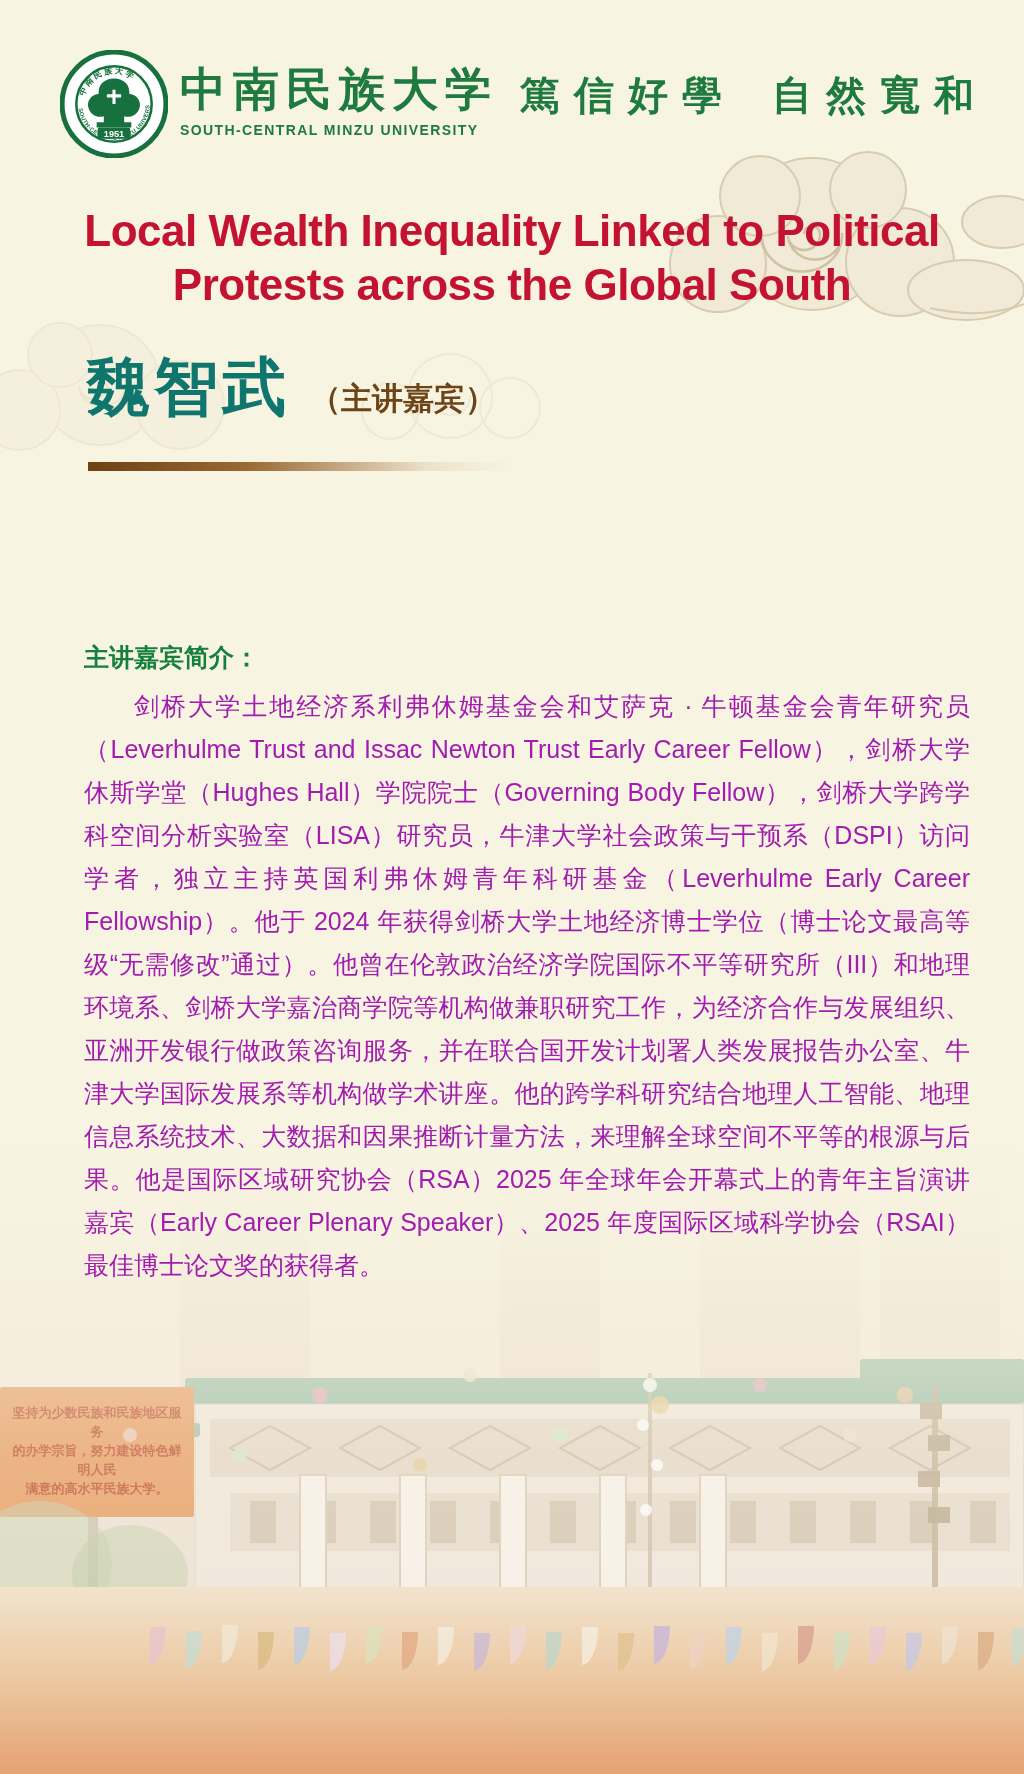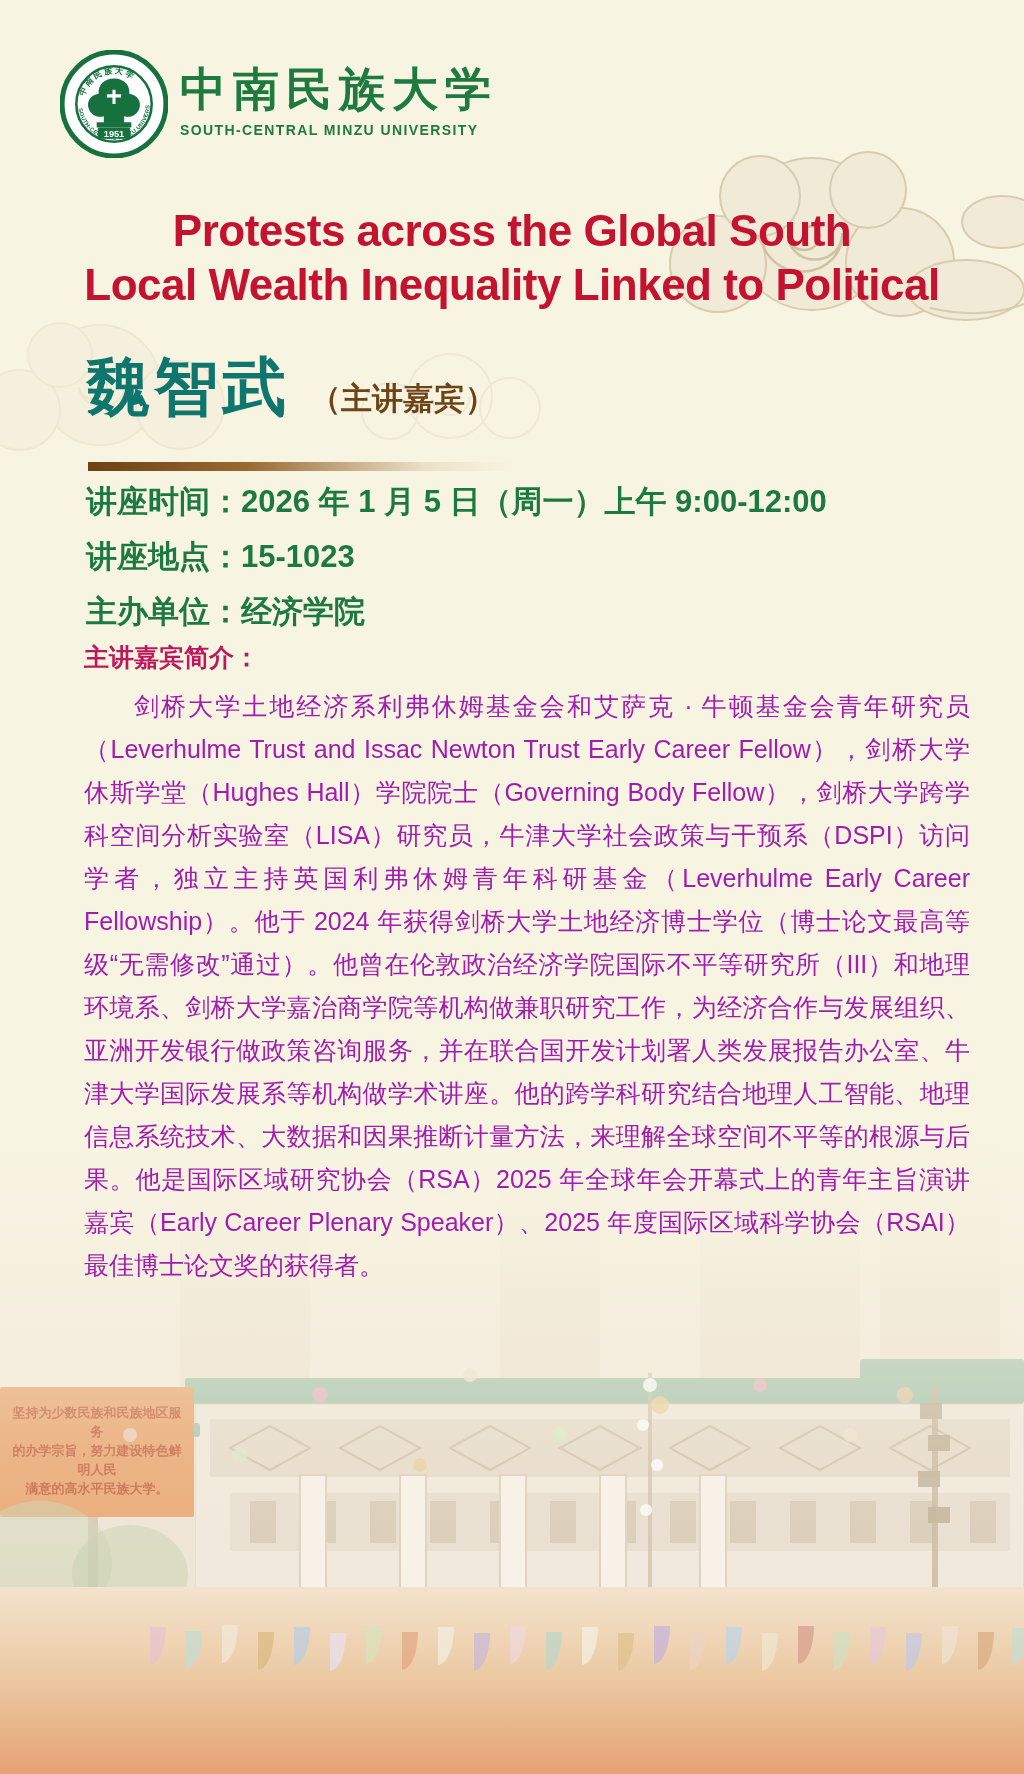--- a/index.html
+++ b/index.html
@@ -24,21 +24,21 @@
   .speaker{position:absolute;left:86px;top:344px;white-space:nowrap;}
   .speaker .name{font-size:64px;font-weight:bold;color:#0f766e;letter-spacing:4px;}
   .speaker .role{font-size:31px;font-weight:bold;color:#6d4418;margin-left:20px;margin-top:18px;}
   .divider{position:absolute;left:88px;top:462px;width:424px;height:9px;
     background:linear-gradient(to right,#6e4013,#9a6a33 38%,rgba(214,192,160,0.35) 80%,rgba(248,244,226,0));}
   
   .details{position:absolute;left:86px;top:474px;}
   .details .row{font-size:31px;font-weight:bold;color:#1c7a40;line-height:55px;white-space:nowrap;}
   
   .bio{position:absolute;left:84px;top:641px;width:886px;z-index:3;}
-  .bio-heading{font-size:25px;font-weight:bold;color:#be185d;margin-bottom:11px;}
+  .bio-heading{font-size:25px;font-weight:bold;color:#15803d;margin-bottom:11px;}
   .bio-text{font-size:25px;line-height:43px;color:#a21caf;font-weight:500;
     text-align:justify;text-indent:2em;}
   
   .photo{position:absolute;left:0;top:1135px;width:1024px;height:639px;z-index:1;}
   .photo svg{display:block;}
   .billboard-text{position:absolute;left:8px;top:268px;width:178px;
     font-size:13px;line-height:19px;color:#c05a40;text-align:center;
     white-space:pre-line;font-weight:bold;opacity:.85;}
   .photo-fade{position:absolute;inset:0;pointer-events:none;
     background:linear-gradient(to bottom,
@@ -101,42 +101,34 @@
     <path d="M46 45 h14 M53 39 v14" stroke="#ffffff" stroke-width="3" fill="none"></path>
     <rect x="37" y="76" width="32" height="11" rx="2" fill="#17713f"></rect>
     <text x="53" y="85" font-size="9" fill="#ffffff" text-anchor="middle" font-weight="bold">1951</text>
   </svg>
 
   <div class="uni-names">
     <div class="uni-zh">中南民族大学</div>
     <div class="uni-en">SOUTH-CENTRAL MINZU UNIVERSITY</div>
   </div>
 
+  <div class="motto">
+    <span class="m1">篤信好學</span><span class="m2">自然寬和</span>
+  </div>
 
   <div class="title">
+    <div>Local Wealth Inequality Linked to Political</div>
     <div>Protests across the Global South</div>
-    <div>Local Wealth Inequality Linked to Political</div>
   </div>
 
   <div class="speaker">
     <span class="name">魏智武</span><span class="role">（主讲嘉宾）</span>
   </div>
   <div class="divider"></div>
 
-  <div class="details">
-    <div class="row">
-      <span>讲座时间：</span><span>2026 年 1 月 5 日（周一）上午 9:00-12:00</span>
-    </div>
-    <div class="row">
-      <span>讲座地点：</span><span>15-1023</span>
-    </div>
-    <div class="row">
-      <span>主办单位：</span><span>经济学院</span>
-    </div>
-  </div>
 
   <div class="bio">
     <div class="bio-heading">主讲嘉宾简介：</div>
     <div class="bio-text">剑桥大学土地经济系利弗休姆基金会和艾萨克 · 牛顿基金会青年研究员（Leverhulme Trust and Issac Newton Trust Early Career Fellow），剑桥大学休斯学堂（Hughes Hall）学院院士（Governing Body Fellow），剑桥大学跨学科空间分析实验室（LISA）研究员，牛津大学社会政策与干预系（DSPI）访问学者，独立主持英国利弗休姆青年科研基金（Leverhulme Early Career Fellowship）。他于 2024 年获得剑桥大学土地经济博士学位（博士论文最高等级“无需修改”通过）。他曾在伦敦政治经济学院国际不平等研究所（III）和地理环境系、剑桥大学嘉治商学院等机构做兼职研究工作，为经济合作与发展组织、亚洲开发银行做政策咨询服务，并在联合国开发计划署人类发展报告办公室、牛津大学国际发展系等机构做学术讲座。他的跨学科研究结合地理人工智能、地理信息系统技术、大数据和因果推断计量方法，来理解全球空间不平等的根源与后果。他是国际区域研究协会（RSA）2025 年全球年会开幕式上的青年主旨演讲嘉宾（Early Career Plenary Speaker）、2025 年度国际区域科学协会（RSAI）最佳博士论文奖的获得者。</div>
   </div>
 
   <div class="photo">
     <svg width="1024" height="639" viewBox="0 0 1024 639">
       <defs>
         <linearGradient id="groundGrad" x1="0" y1="0" x2="0" y2="1">

